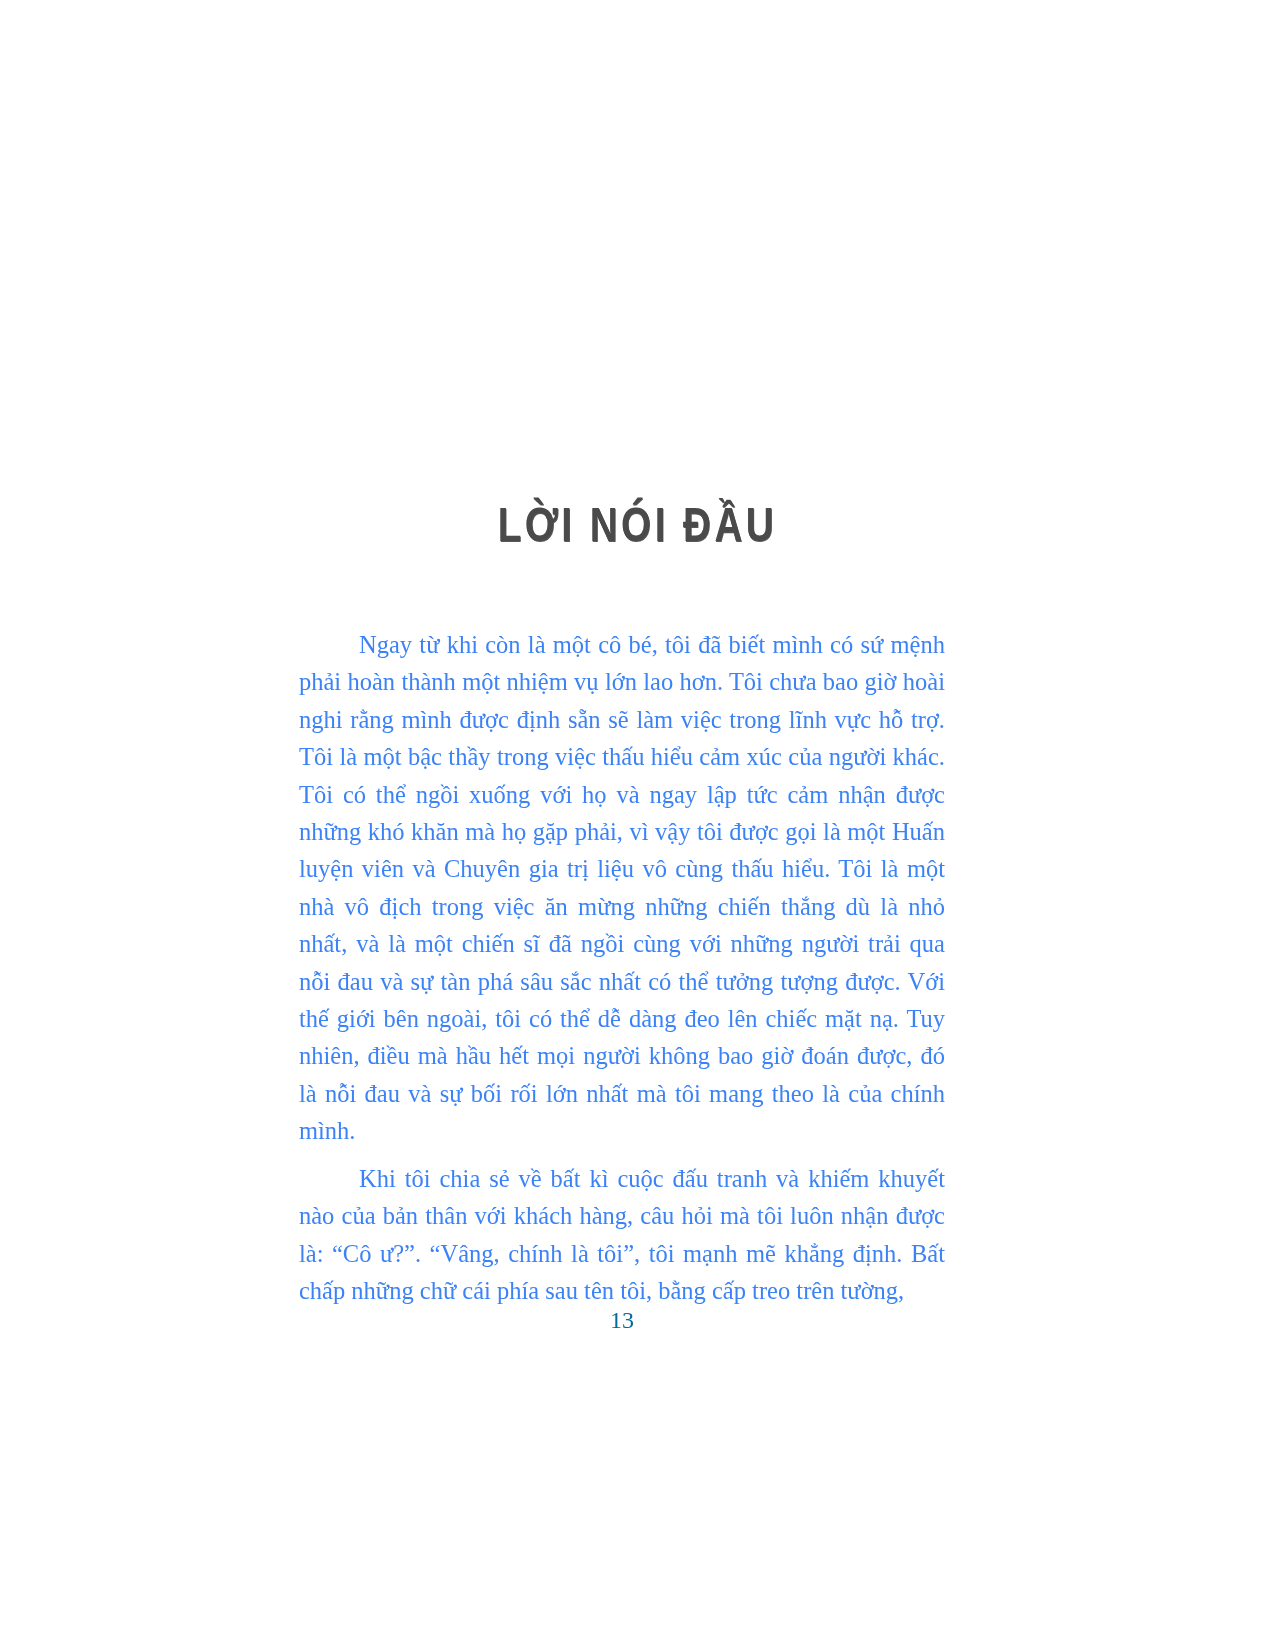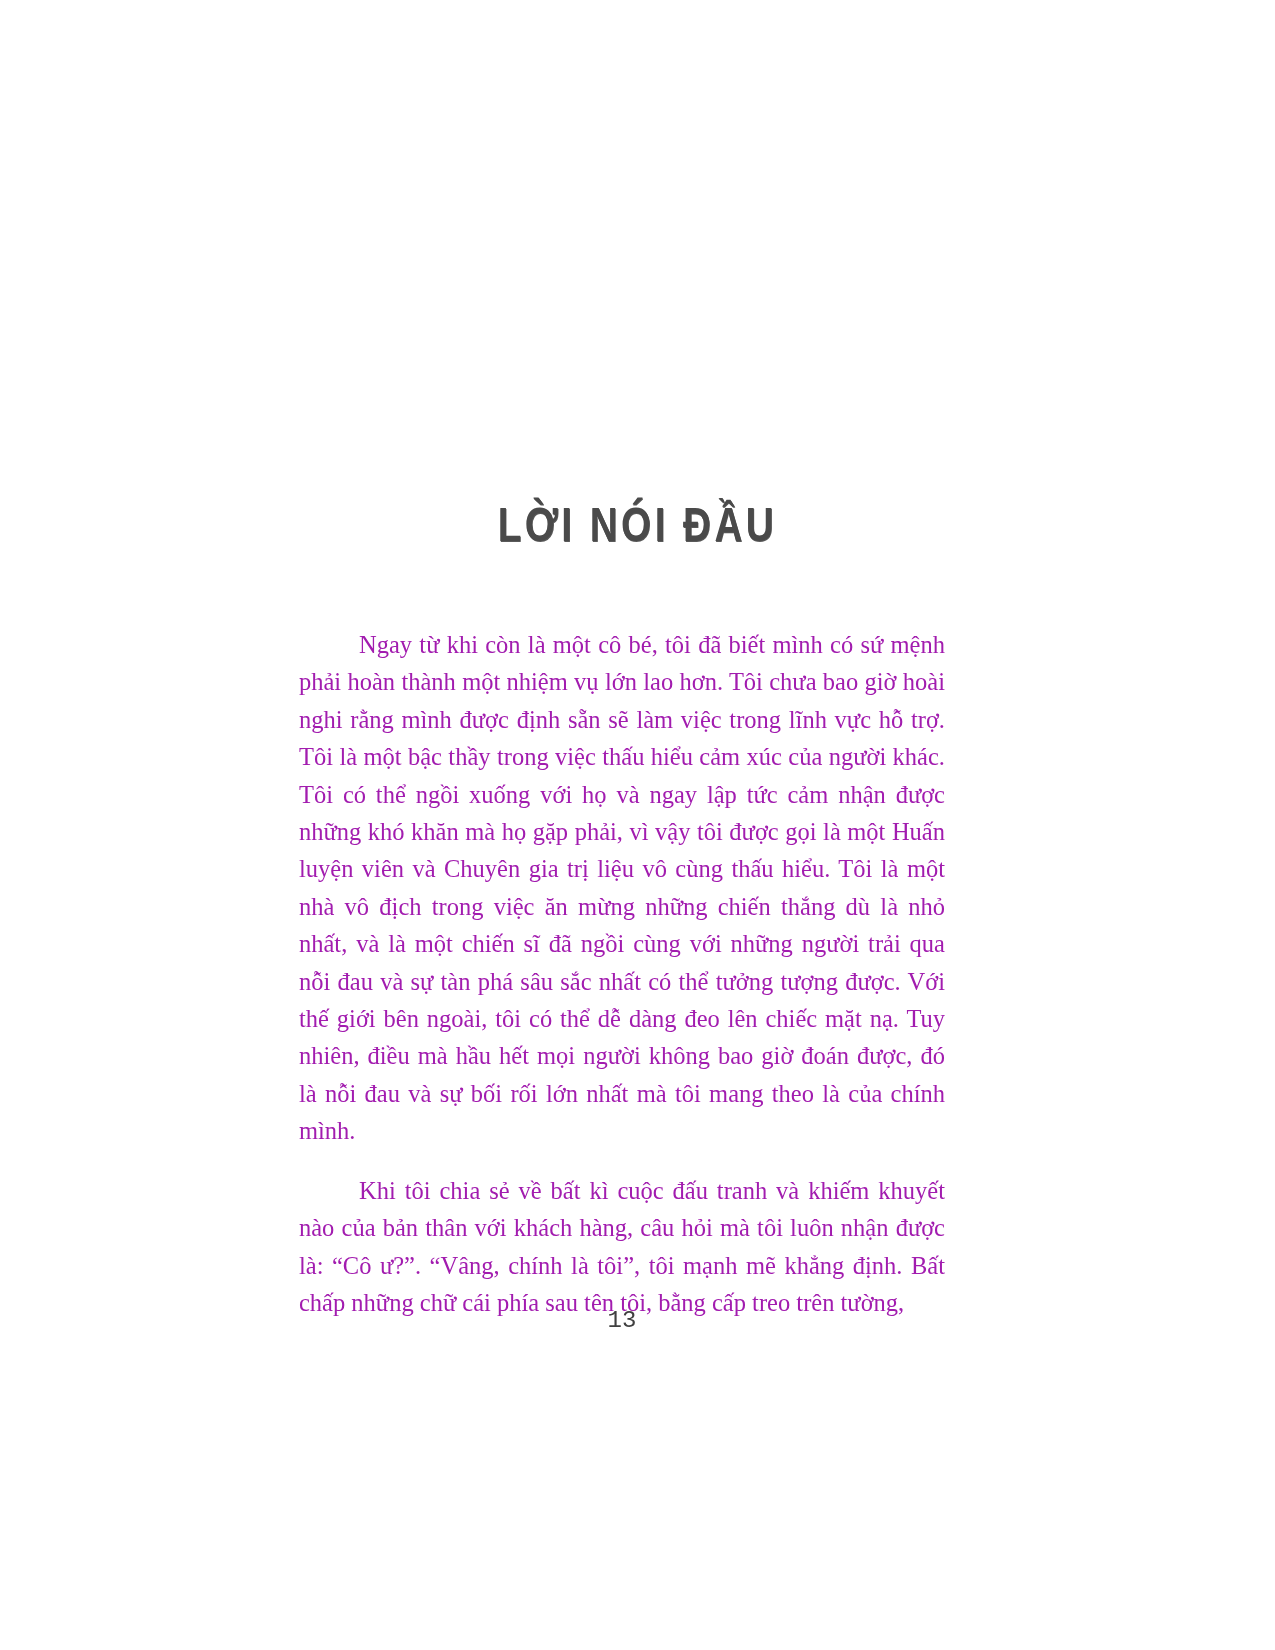--- a/index.html
+++ b/index.html
@@ -33,38 +33,38 @@
   }
   .text-block {
     position: absolute;
     left: 299px;
     top: 626px;
     width: 646px;
     font-family: "Liberation Serif", serif;
     font-size: 24.5px;
     line-height: 37.4px;
     text-align: justify;
-    color: #a21caf;
+    color: #3b82f6;
   }
   .text-block p {
     margin: 0;
     text-indent: 60px;
   }
   .text-block p + p {
-    margin-top: 22px;
+    margin-top: 10px;
   }
   .page-number {
     position: absolute;
     left: 299px;
     top: 1307px;
     width: 646px;
     text-align: center;
-    font-family: Liberation Mono, monospace;
+    font-family: Liberation Serif, serif;
     font-size: 24px;
-    color: #404040;
+    color: #0369a1;
   }
 </style>
 </head>
 <body>
 
 <div class="book-page">
 
   <h1 class="chapter-title">LỜI NÓI ĐẦU</h1>
 
   <div class="text-block">

